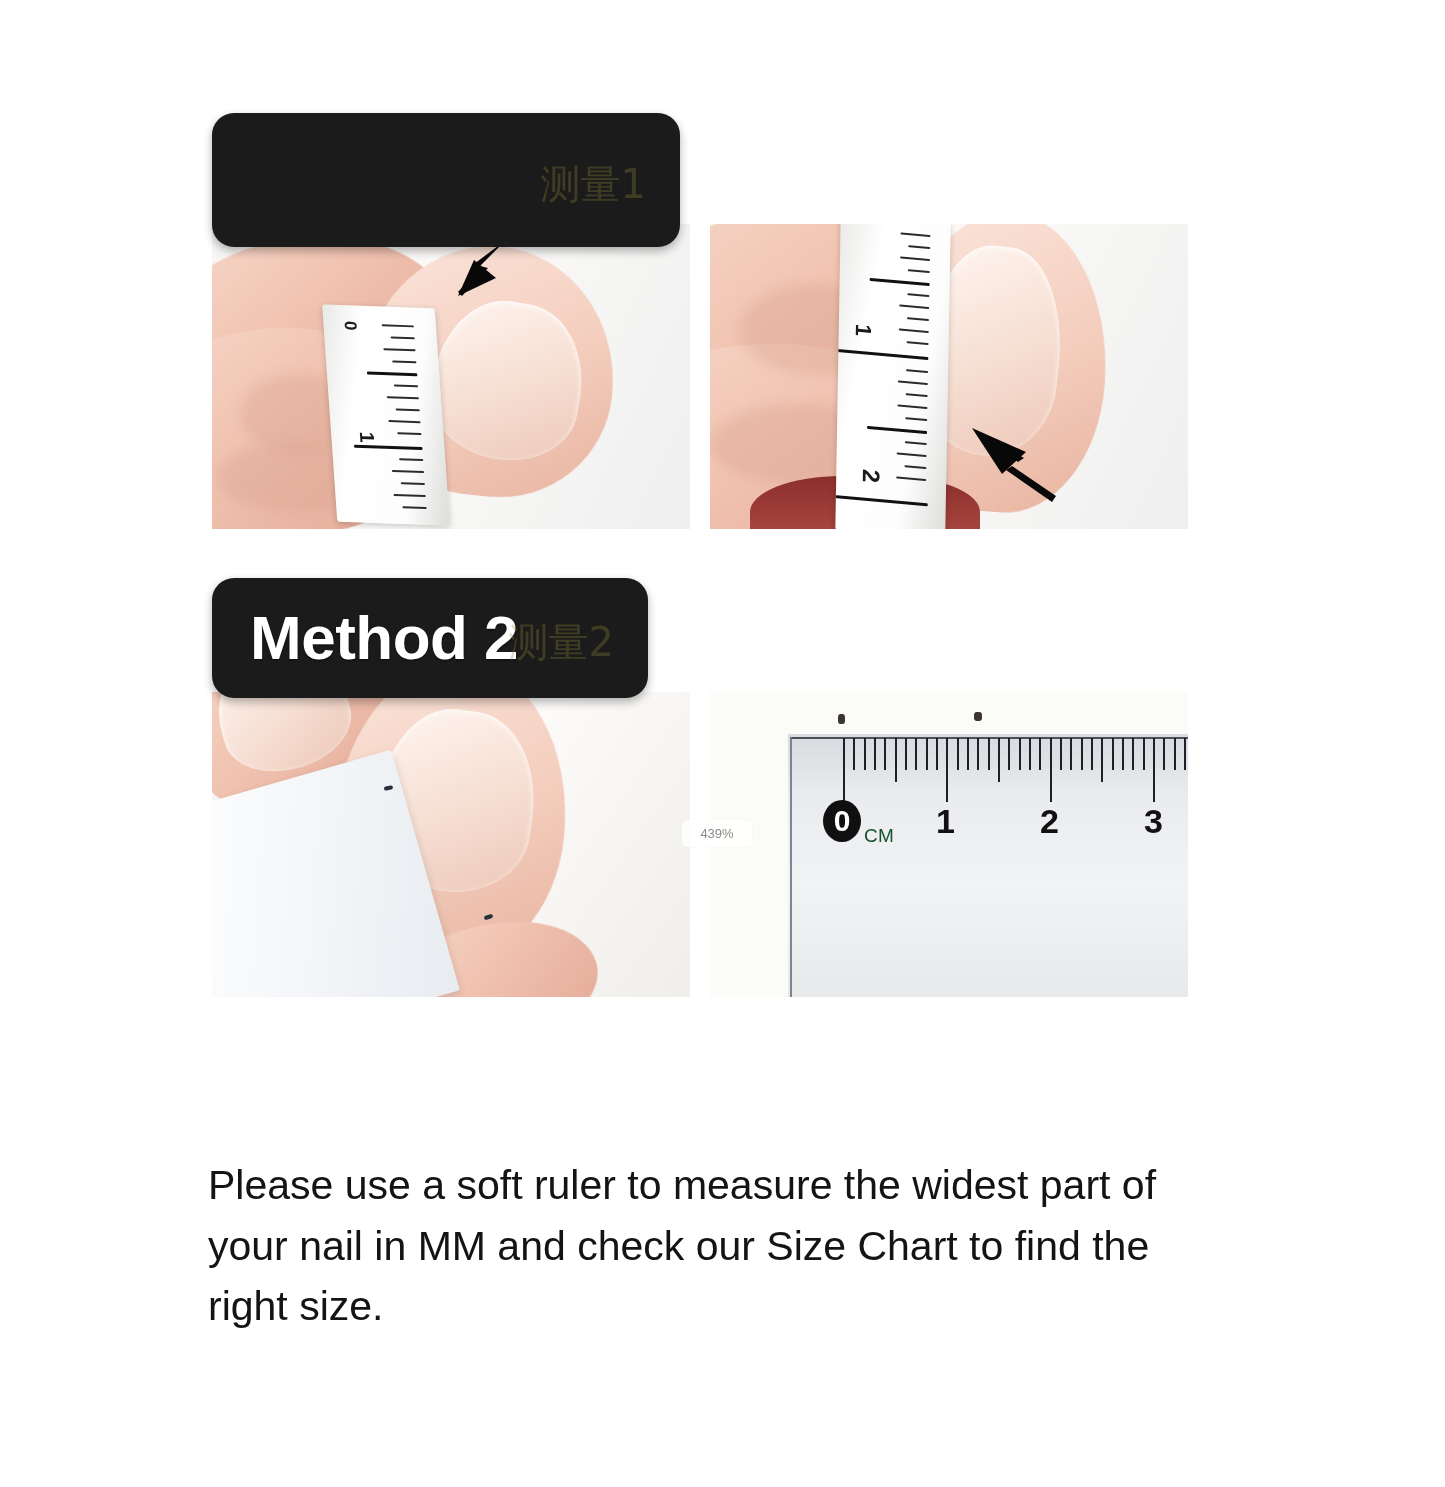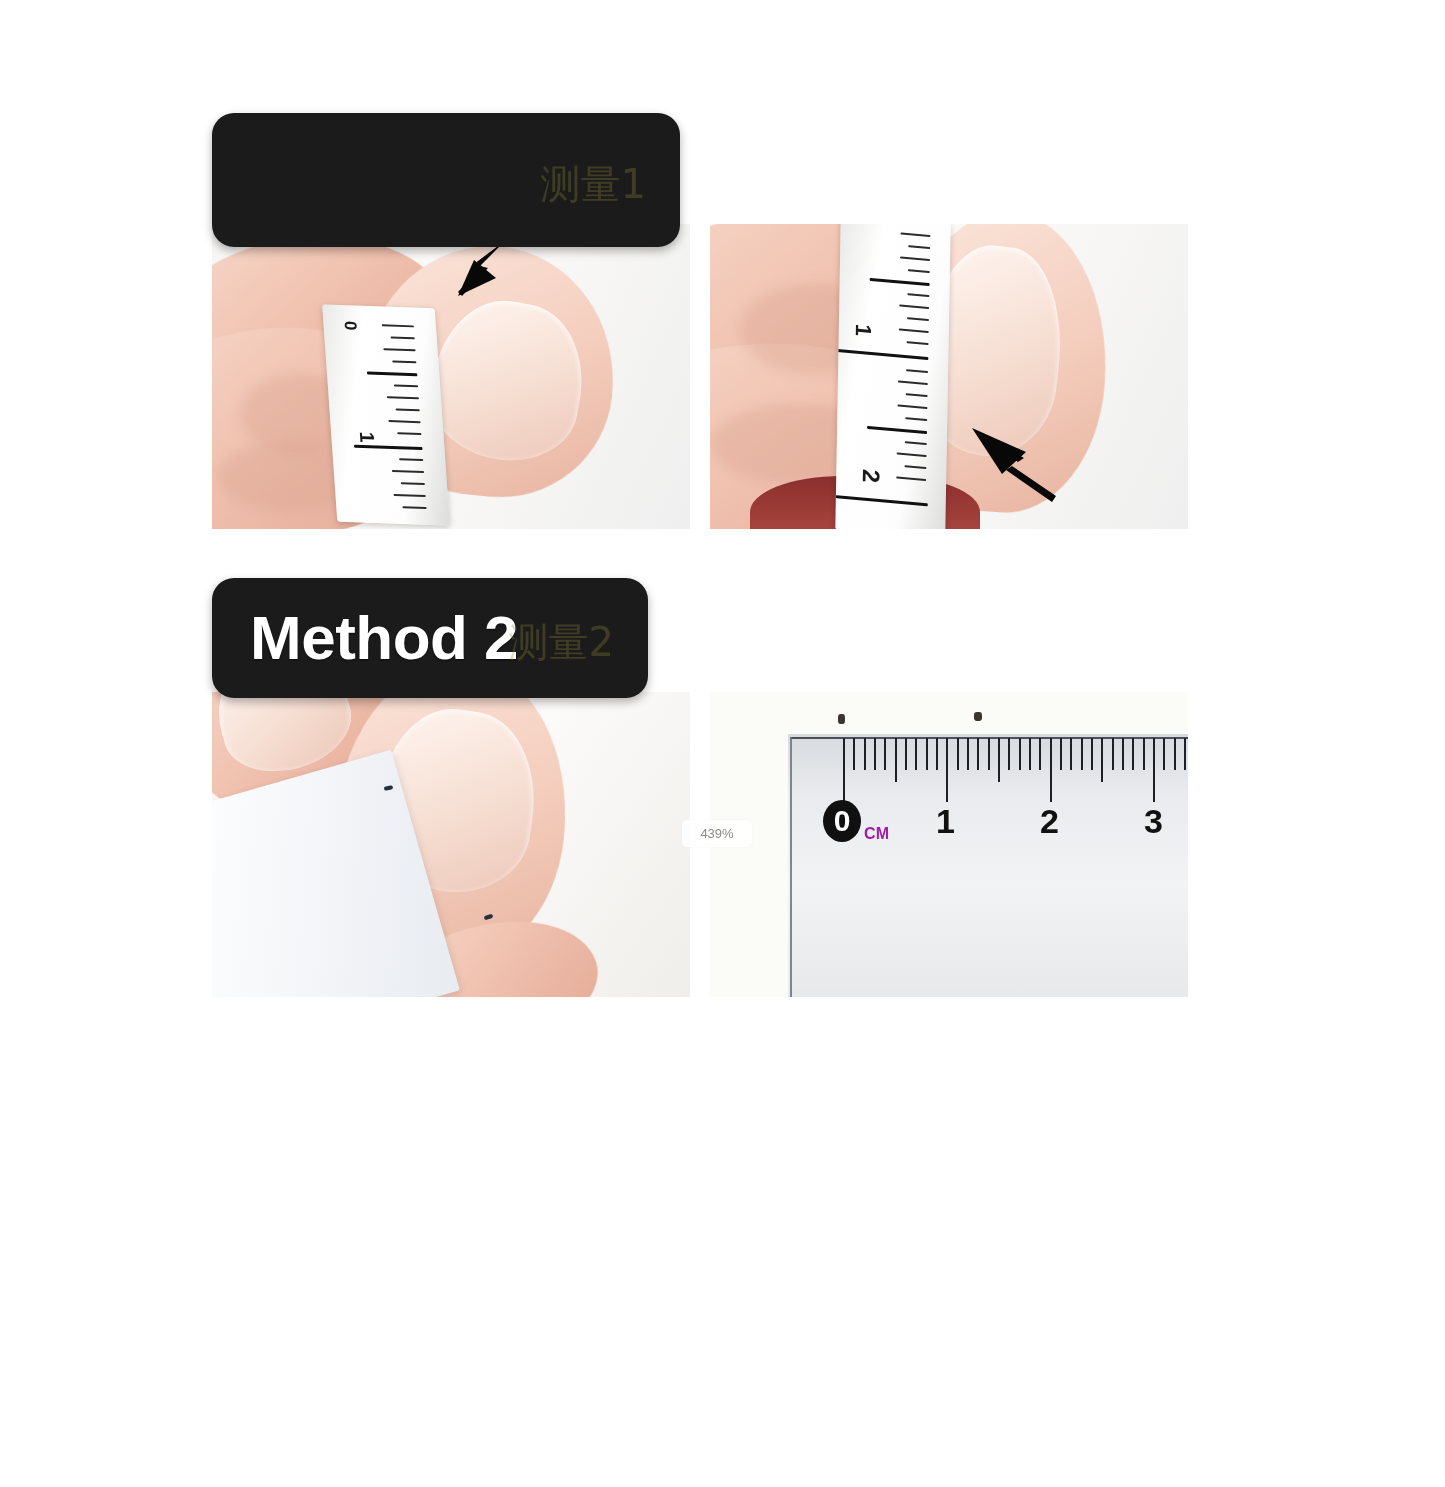--- a/index.html
+++ b/index.html
@@ -147,23 +147,23 @@
     color: #fff;
     font-weight: 700;
     font-size: 30px;
     display: flex;
     align-items: center;
     justify-content: center;
     line-height: 1;
   }
   .cm-label {
     position: absolute;
-    font-size: 16px;
-    font-weight: 700;
-    color: #a21caf;
+    font-size: 19px;
+    font-weight: 400;
+    color: #14532d;
     letter-spacing: .3px;
   }
   .speck { position: absolute; background:#3b3530; border-radius: 35%; }
 
   
   .method-badge {
     position: absolute;
     background: #1b1b1b;
     border-radius: 22px;
     color: #fff;
@@ -417,13 +417,14 @@
 </div>
 
 <div class="method-badge" id="badge-2">
   <span class="ghost-cjk">测量2</span>
   <span class="label">Method 2</span>
 </div>
 
 <div id="zoom-chip">439%</div>
 
 <div id="text-block">
+  <p id="measure-paragraph">Please use a soft ruler to measure the widest part of your nail in MM and check our Size Chart to find the right size.</p>
 </div>
 
 </body></html>

